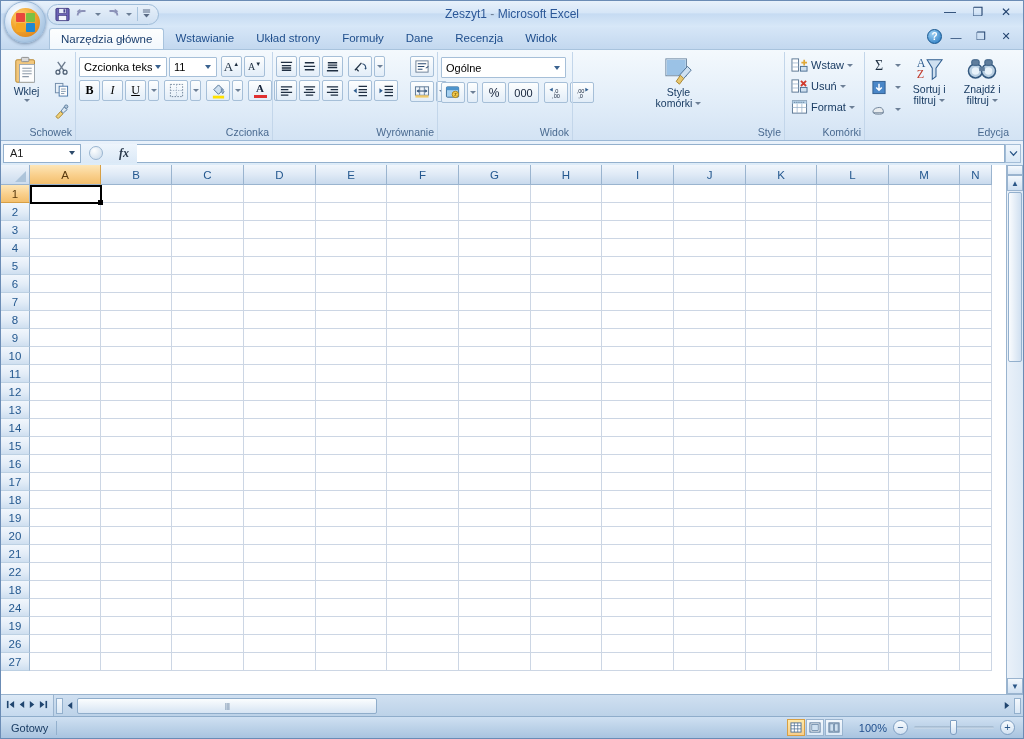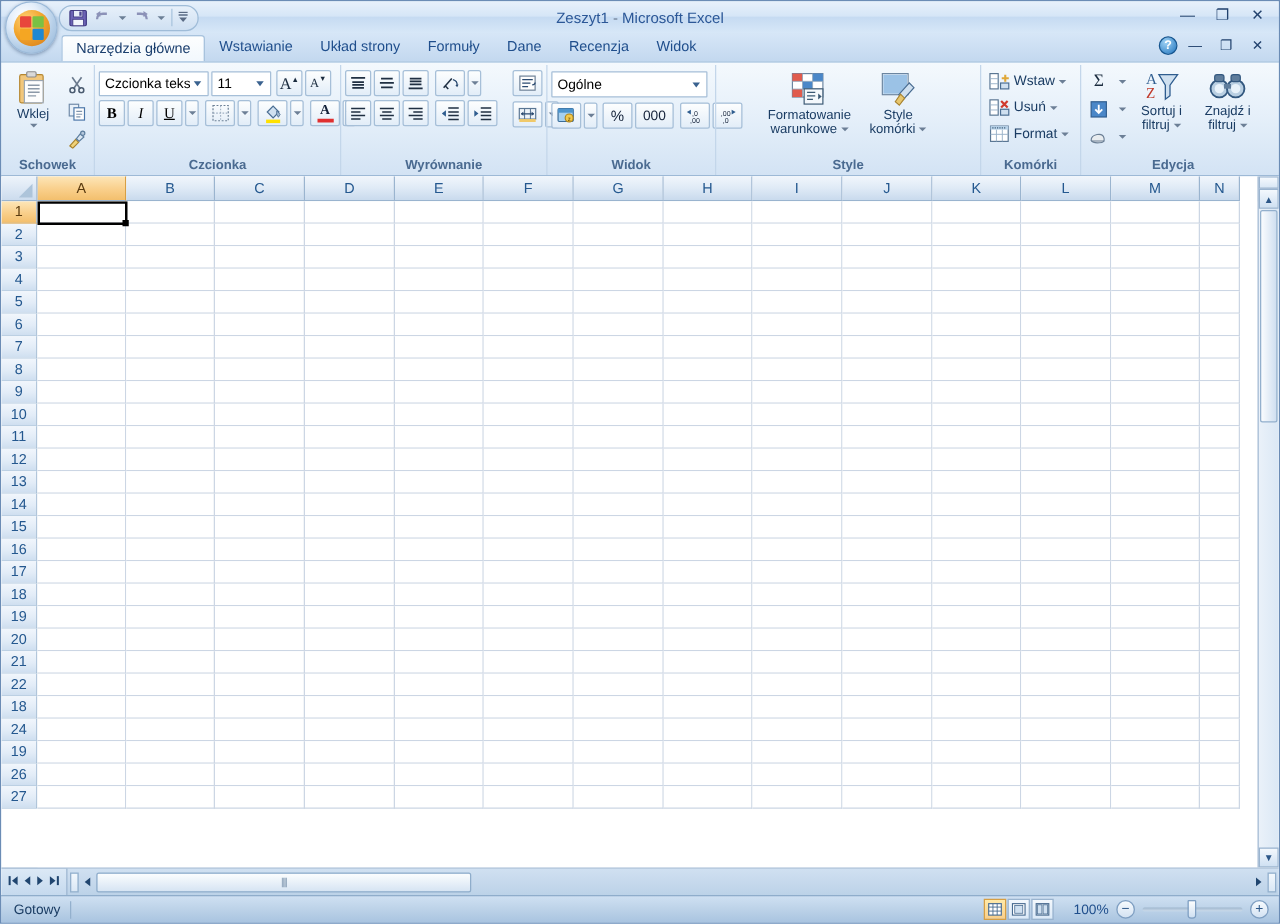--- a/index.html
+++ b/index.html
@@ -94,22 +94,22 @@
     height: 92px; flex: none;
     background: linear-gradient(to bottom, #f4f9fd 0%, #e3eef9 55%, #d3e3f4 100%);
     border-top: 1px solid #a8c3dd;
     border-bottom: 1px solid #9db9d6;
     display: flex; align-items: stretch; padding: 2px 0 0 0;
   }
   .grp { position: relative; display:flex; flex-direction:column; padding: 1px 3px 0 3px; }
   .grp + .grp { border-left: 1px solid #c3d6ea; }
   .grp-body { flex: 1; display: flex; align-items: flex-start; padding-top: 2px; }
   .grp-label {
-    height: 15px; line-height: 15px; text-align: center;
-    font-size: 10.5px; color: #4a6a90; position: relative; font-weight: bold;
+    height: 15px; line-height: 15px; text-align: right;
+    font-size: 10.5px; color: #4a6a90; position: relative;
   }
 
   .bigbtn {
     width: 54px; display:flex; flex-direction:column; align-items:center; justify-content:flex-start;
     padding-top:1px; cursor:default; font-size:10.5px; color:#1a3c63; text-align:center; line-height:11px;
   }
   .smbtn { display:flex; align-items:center; gap:3px; height:20px; padding:0 3px; font-size:11px; color:#1a3c63; cursor:default;}
   .tool { width:22px; height:21px; display:flex;align-items:center;justify-content:center; cursor:default; border-radius:2px;}
 
   .box { border:1px solid #a6bfd8; background:#fff; height:20px; display:flex; align-items:center;
@@ -541,38 +541,20 @@
               <path d="M12 3 L15.5 5 L12 7" fill="#2f5d8f"></path>
             </svg>
           </div>
         </div>
       </div>
       <div class="grp-label">Widok</div>
     </div>
 
     <div class="grp" style="width:212px">
       <div class="grp-body" style="gap:2px;justify-content:center;padding-top:3px">
-        <div class="bigbtn" style="width:78px">
-          <svg width="32" height="30" viewBox="0 0 34 32">
-            <rect x="2" y="2" width="26" height="20" fill="#fff" stroke="#6b85a0"></rect>
-            <rect x="2" y="2" width="8.6" height="6.6" fill="#e05b4d"></rect>
-            <rect x="10.6" y="8.6" width="8.6" height="6.6" fill="#4a87c8"></rect>
-            <rect x="19.2" y="2" width="8.8" height="6.6" fill="#4a87c8"></rect>
-            <rect x="2" y="15.2" width="8.6" height="6.8" fill="#e05b4d"></rect>
-            <path d="M2 8.6h26M2 15.2h26M10.6 2v20M19.2 2v20" stroke="#8fa6bd" stroke-width="0.7"></path>
-            <rect x="12" y="15" width="16" height="13" fill="#f4f8fc" stroke="#3a5873"></rect>
-            <path d="M14.5 18h7M14.5 21h7M14.5 24h5" stroke="#3a5873" stroke-width="1.1"></path>
-            <path d="M24 19 l3 2.5 -3 2.5z" fill="#3a5873"></path>
-          </svg>
-          <span>Formatowanie</span>
-          <span style="display:flex;align-items:center;gap:3px">
-            <span>warunkowe</span>
-            <i class="caret-sm"></i>
-          </span>
-        </div>
         <div class="bigbtn" style="width:60px">
           <svg width="32" height="30" viewBox="0 0 34 32">
             <rect x="3" y="2" width="22" height="18" fill="#fdfdfd" stroke="#6b85a0"></rect>
             <rect x="3.8" y="2.8" width="20.4" height="16.4" fill="#9bc2e6"></rect>
             <path d="M17 20 L26 10 L30 14 L21 24 Z" fill="#cfe0f0" stroke="#4a6d92"></path>
             <path d="M14 26 L18.5 19.5 L22 23 L17.5 29 Z" fill="#e8c76e" stroke="#a8832f"></path>
           </svg>
           <span>Style</span>
           <span style="display:flex;align-items:center;gap:3px">
             <span>komórki</span>
@@ -679,20 +661,36 @@
           <span style="display:flex;align-items:center;gap:3px">
             <span>filtruj</span>
             <i class="caret-sm"></i>
           </span>
         </div>
       </div>
       <div class="grp-label">Edycja</div>
     </div>
   </div>
 
+  <div class="fbar">
+    <div class="namebox">
+      <span>A1</span>
+      <i class="cap"></i>
+    </div>
+    <div class="fbtns">
+      <span class="fx-circ"></span>
+      <span class="fx">fx</span>
+    </div>
+    <div class="finput"></div>
+    <div class="fexp">
+      <svg width="9" height="7" viewBox="0 0 10 8">
+          <path d="M1 1.5 L5 6 L9 1.5" stroke="#2c5788" stroke-width="1.4" fill="none"></path>
+        </svg>
+    </div>
+  </div>
 
   <div class="sheet">
     <div class="sheet-main">
       <div style="flex:1;display:flex;flex-direction:column;overflow:hidden">
 
         <div class="colhdr-row">
           <div class="corner"></div>
           <div id="colhdrs" style="display:flex">
               <div class="chdr sel" style="width: 71px;">A</div>
               <div class="chdr" style="width: 71px;">B</div>

